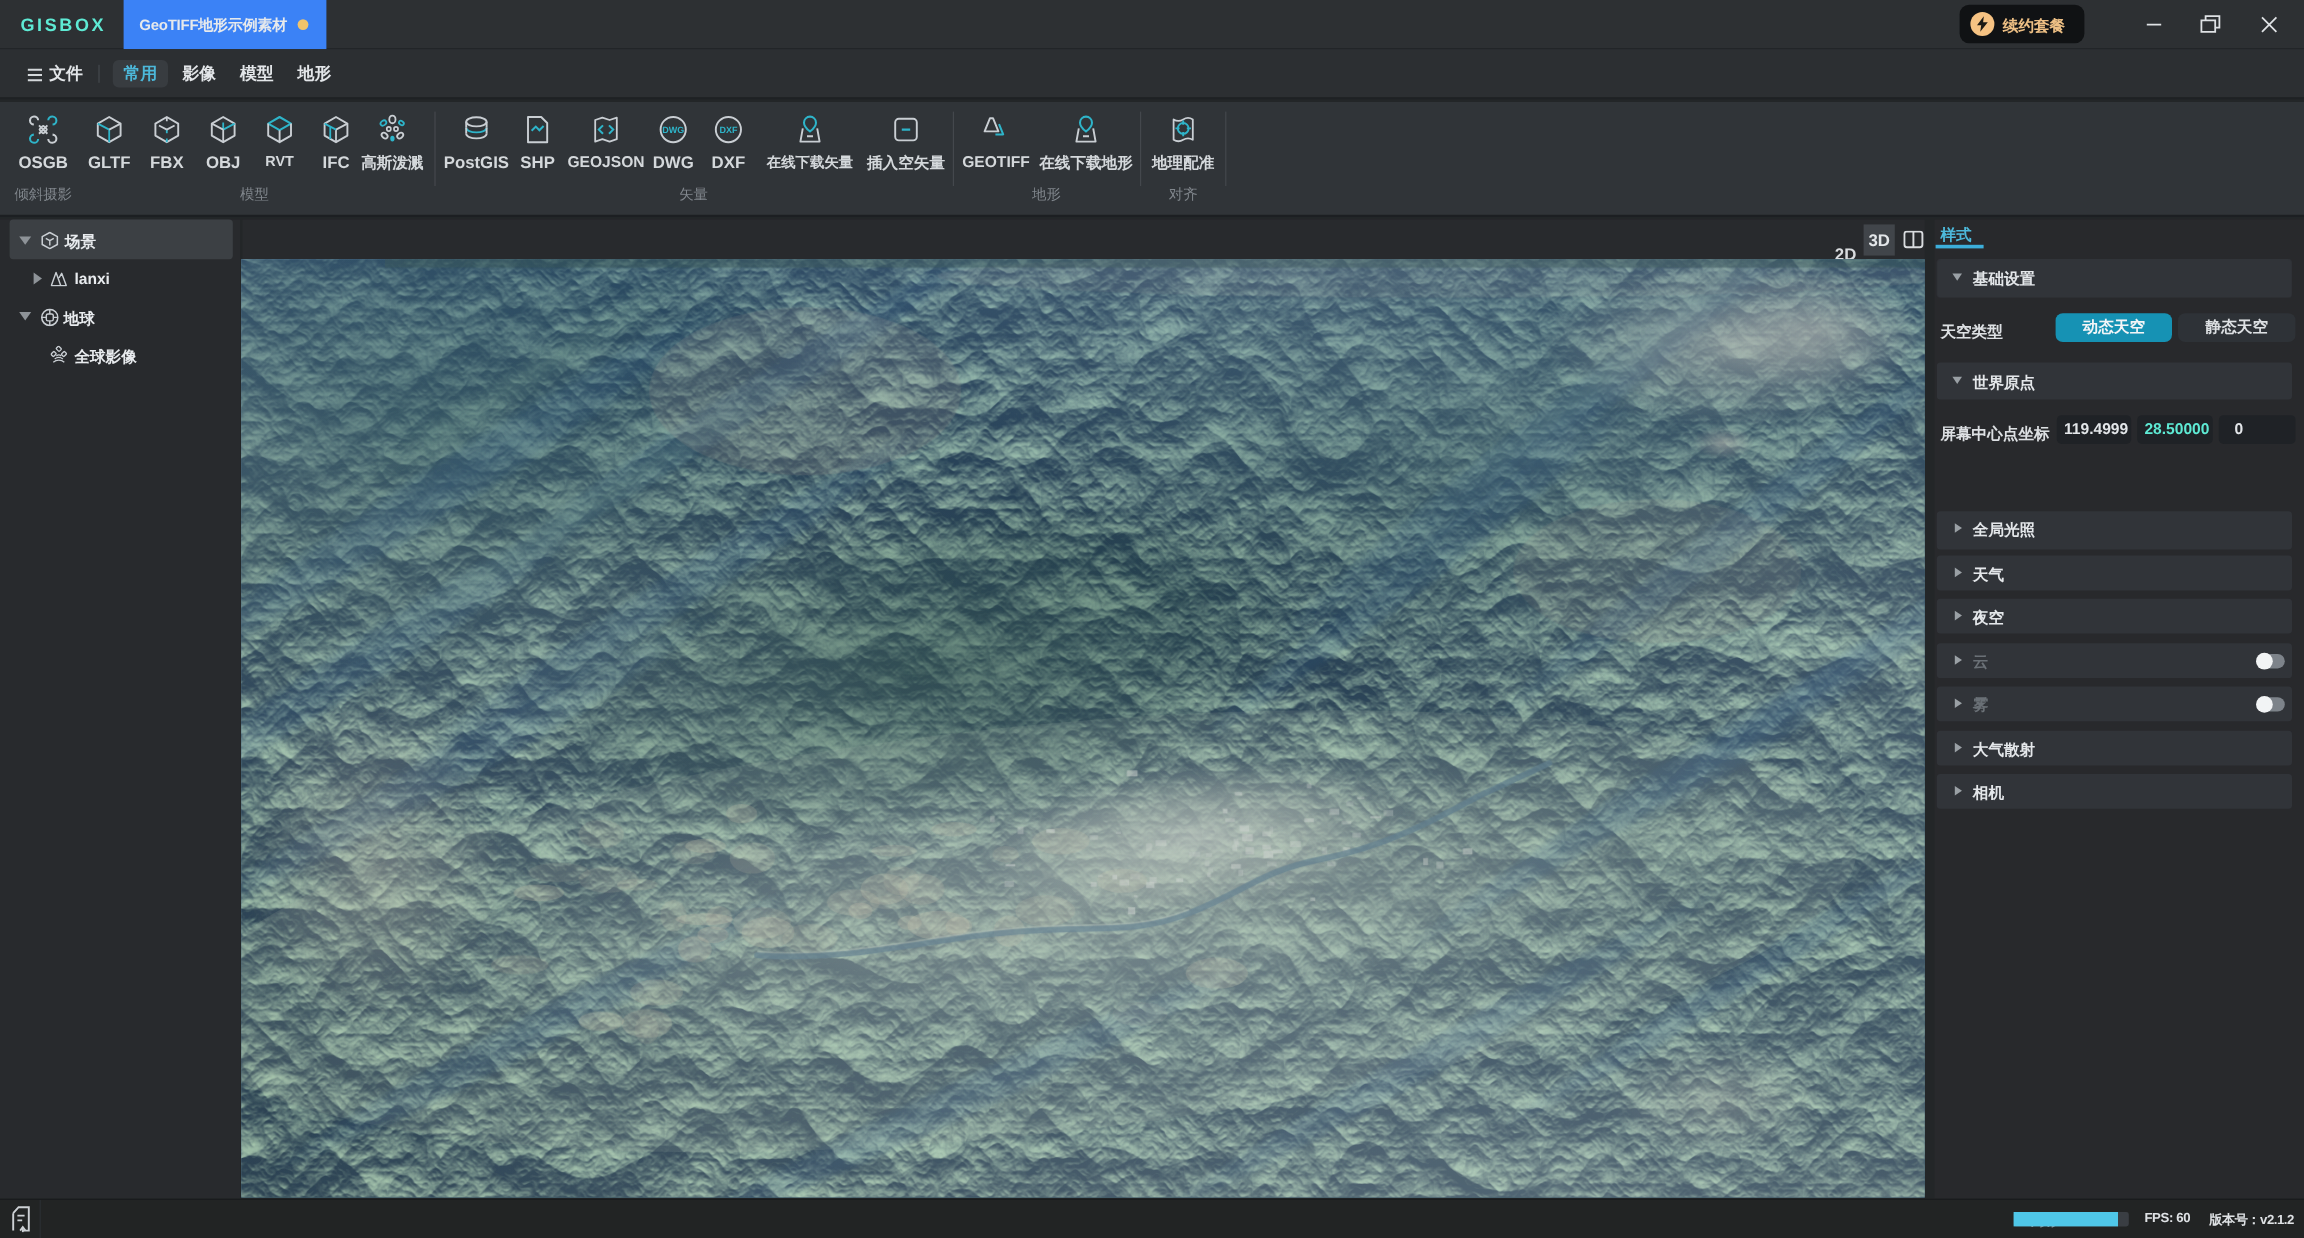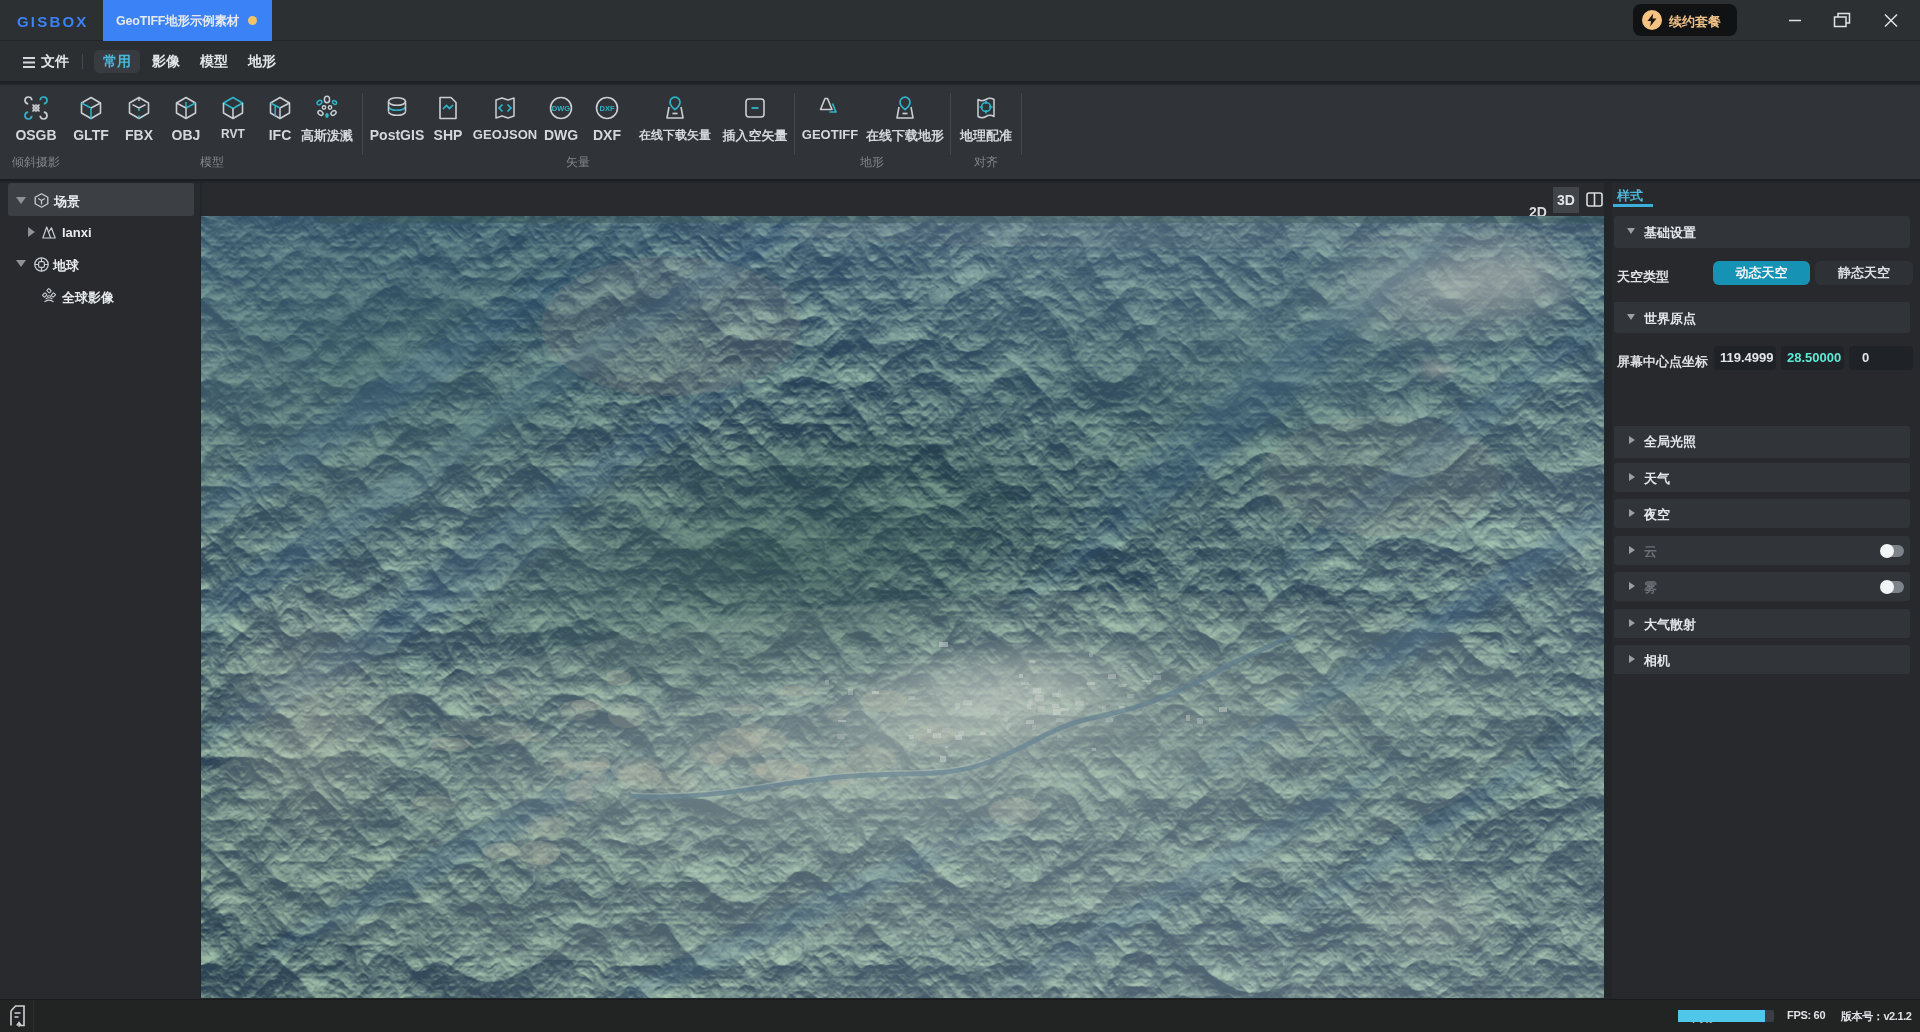--- a/index.html
+++ b/index.html
@@ -1,18 +1,18 @@
 <!DOCTYPE html>
 <html><head><meta charset="utf-8"><style>
 * { margin:0; padding:0; box-sizing:border-box; }
 html,body { width:1920px; height:1032px; overflow:hidden; background:#232628; font-family:"Liberation Sans", sans-serif; }
 .abs { position:absolute; }
 #app { position:relative; width:1920px; height:1032px; }
 #titlebar { position:absolute; left:0; top:0; width:1920px; height:41px; background:#2d3033; border-bottom:1px solid #222528; }
-#logo { position:absolute; left:17px; top:13px; color:#3b82f6; font-weight:bold; font-size:15px; letter-spacing:2.2px; }
+#logo { position:absolute; left:17px; top:13px; color:#5eead4; font-weight:bold; font-size:15px; letter-spacing:2.2px; }
 #activetab { position:absolute; left:103px; top:0; width:169px; height:41px; background:#3b82f6; }
 #activetab .t { position:absolute; left:13px; top:13px; font-size:12.5px; font-weight:bold; color:#e6e9ec; letter-spacing:-0.2px; }
 #activetab .dot { position:absolute; right:15px; top:16px; width:9px; height:9px; border-radius:50%; background:#f2c46a; }
 #renewbtn { position:absolute; left:1633px; top:4px; width:104px; height:32px; background:#101214; border-radius:8px; }
 #renewbtn .ic { position:absolute; left:9px; top:6px; width:20px; height:20px; border-radius:50%; background:#f6c383; }
 #renewbtn .tx { position:absolute; left:36px; top:9px; font-size:13px; font-weight:bold; color:#edbf84; }
 .winbtn { position:absolute; top:0; width:46px; height:41px; }
 #menurow { position:absolute; left:0; top:41px; width:1920px; height:42px; background:#2c2f32; border-bottom:2px solid #1e2124; }
 .menutab { position:absolute; top:9px; height:23px; line-height:23px; font-size:14px; font-weight:bold; color:#e3e6e9; text-align:center; }
 #tab-cy { left:94px; width:46px; background:#383c40; border-radius:5px; color:#4cb8da; }

